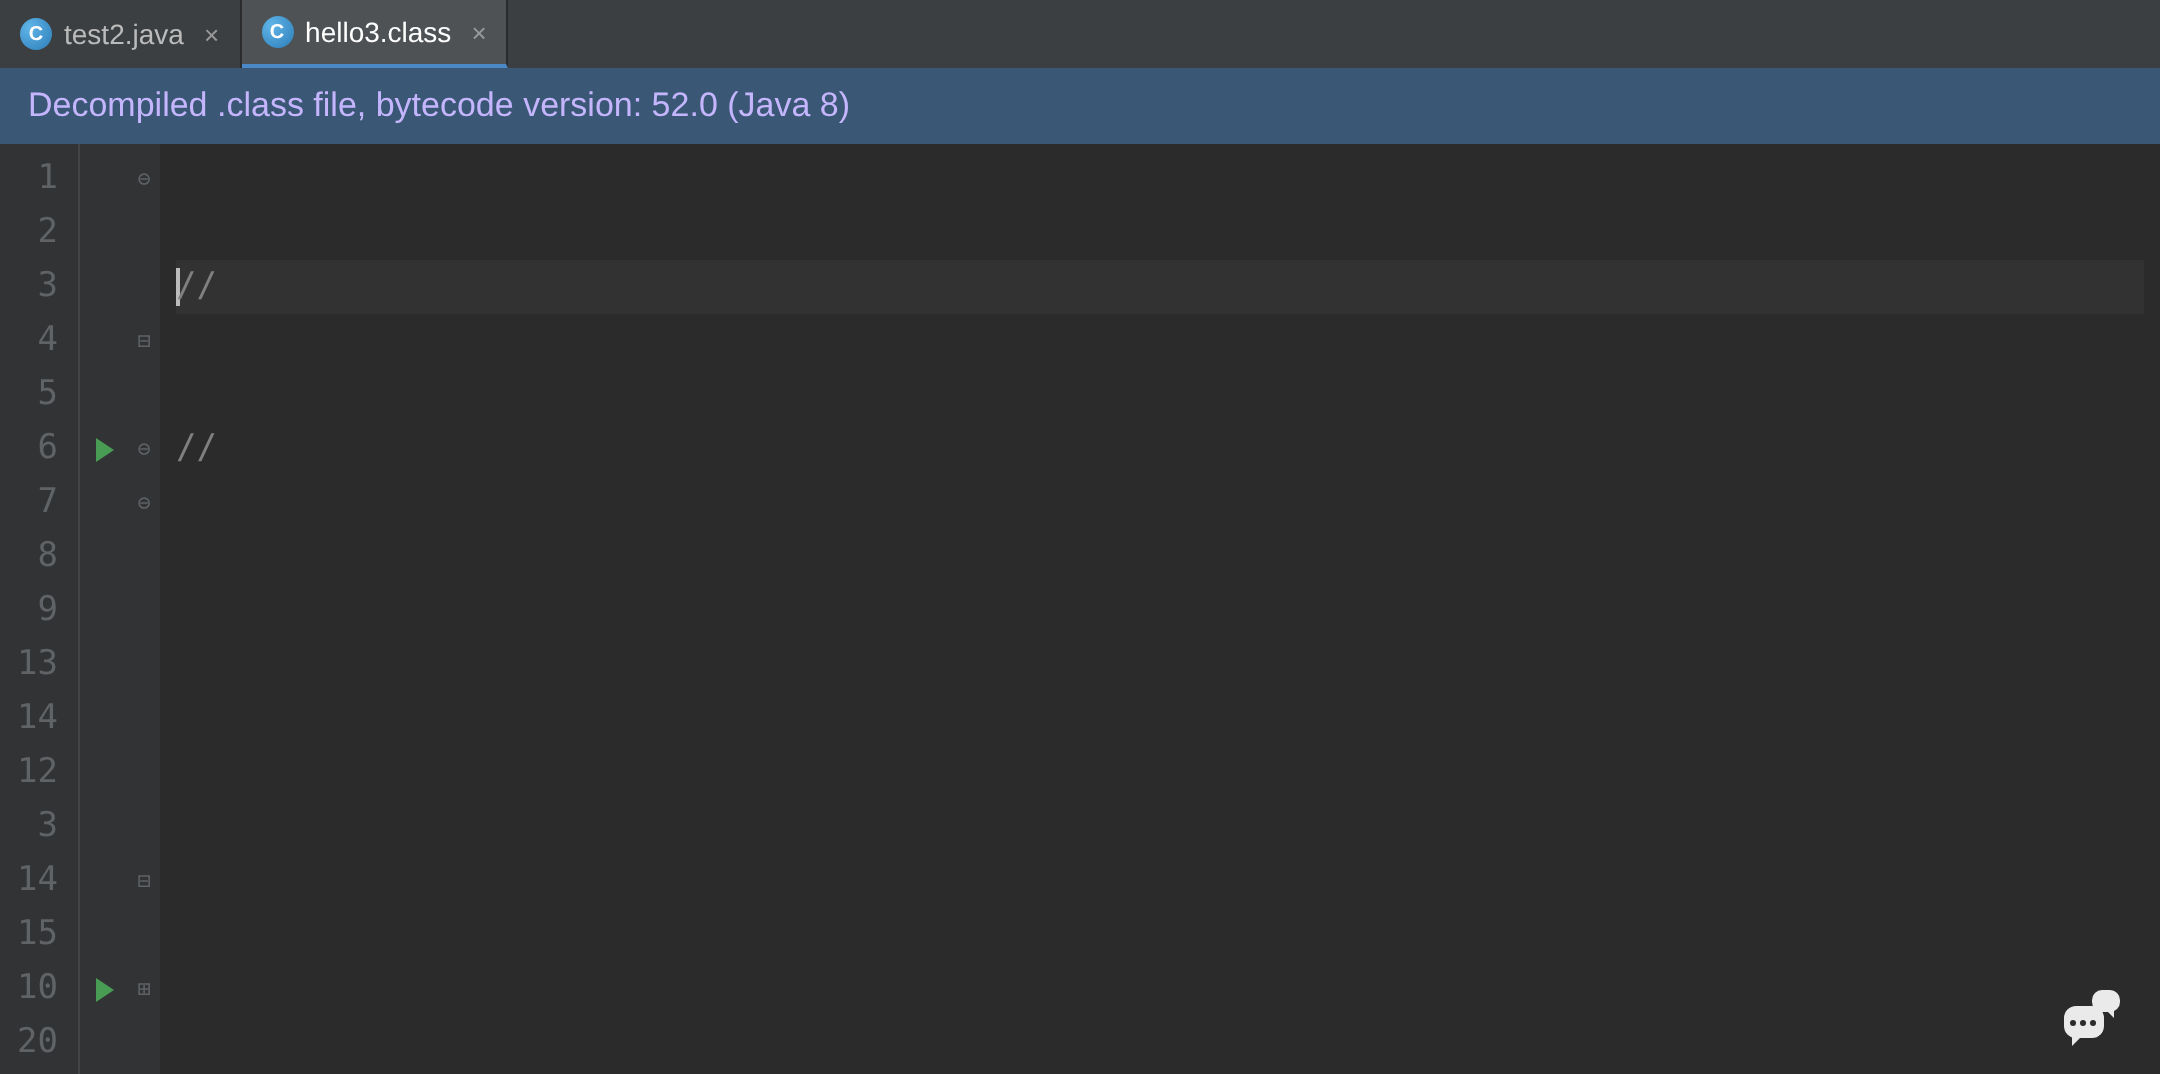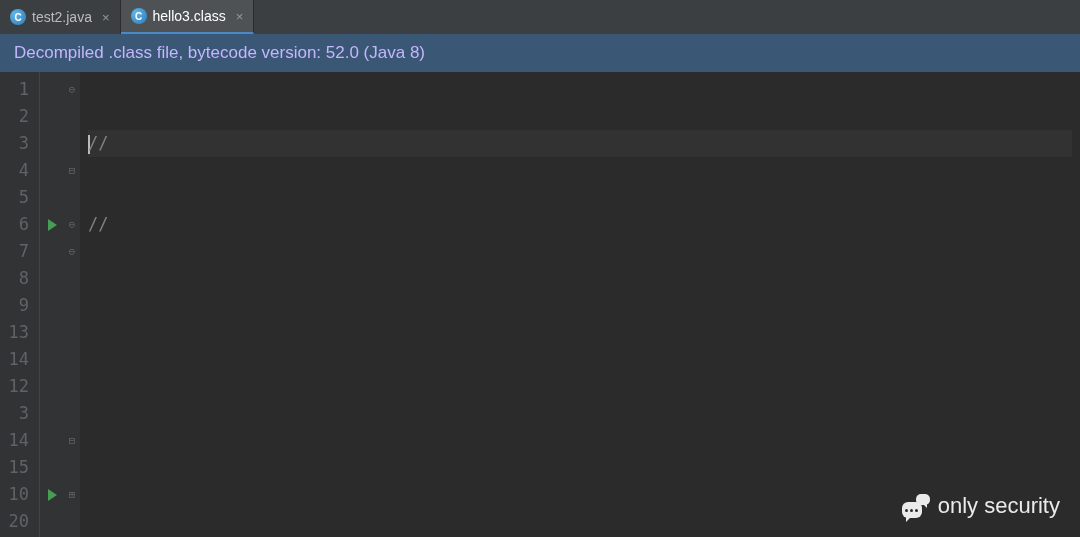--- a/index.html
+++ b/index.html
@@ -267,14 +267,13 @@
 
 <div class="watermark">
   <div class="watermark-icon">
     <div class="bubble-lg">
         <span class="dot d1"></span>
         <span class="dot d2"></span>
         <span class="dot d3"></span>
       </div>
     <div class="bubble-sm"></div>
   </div>
-  <span>only security</span>
 </div>
 
 </body></html>

